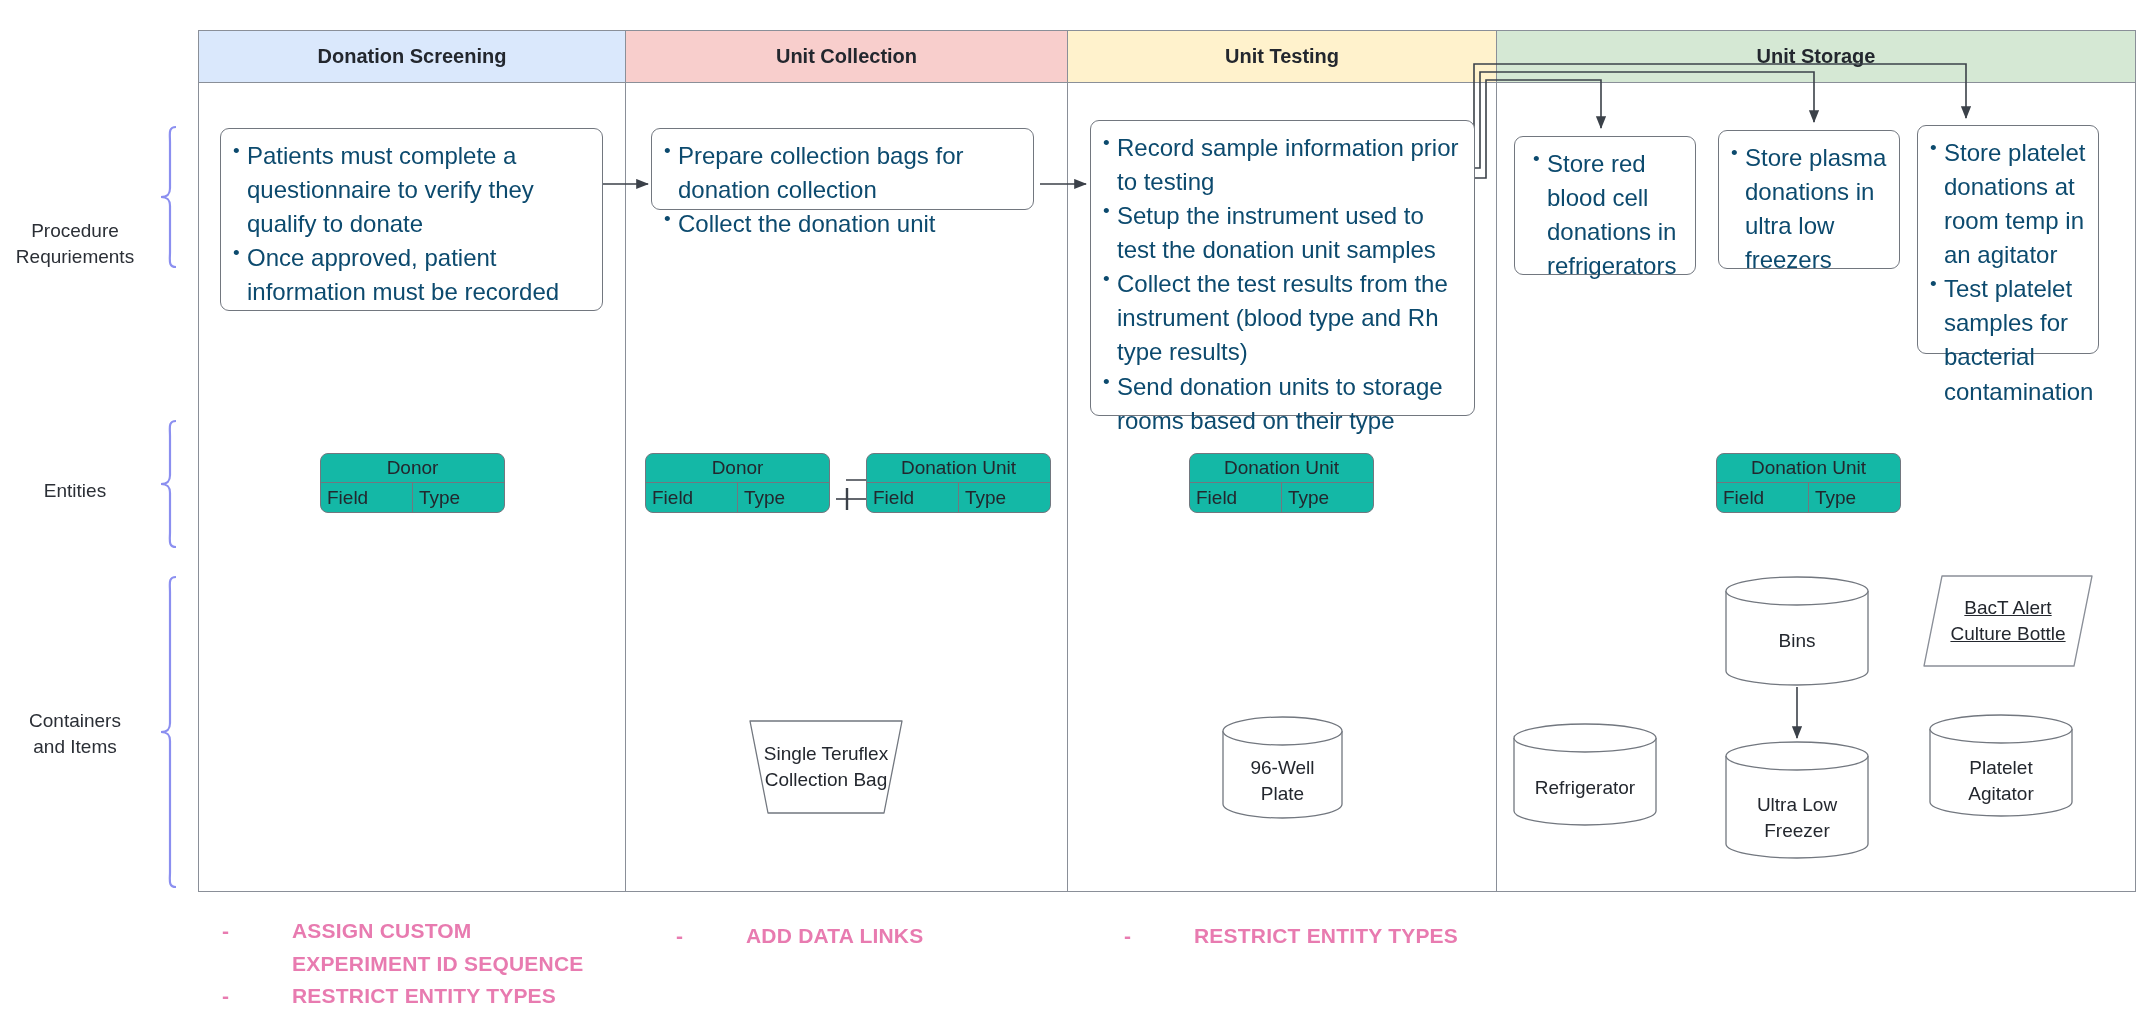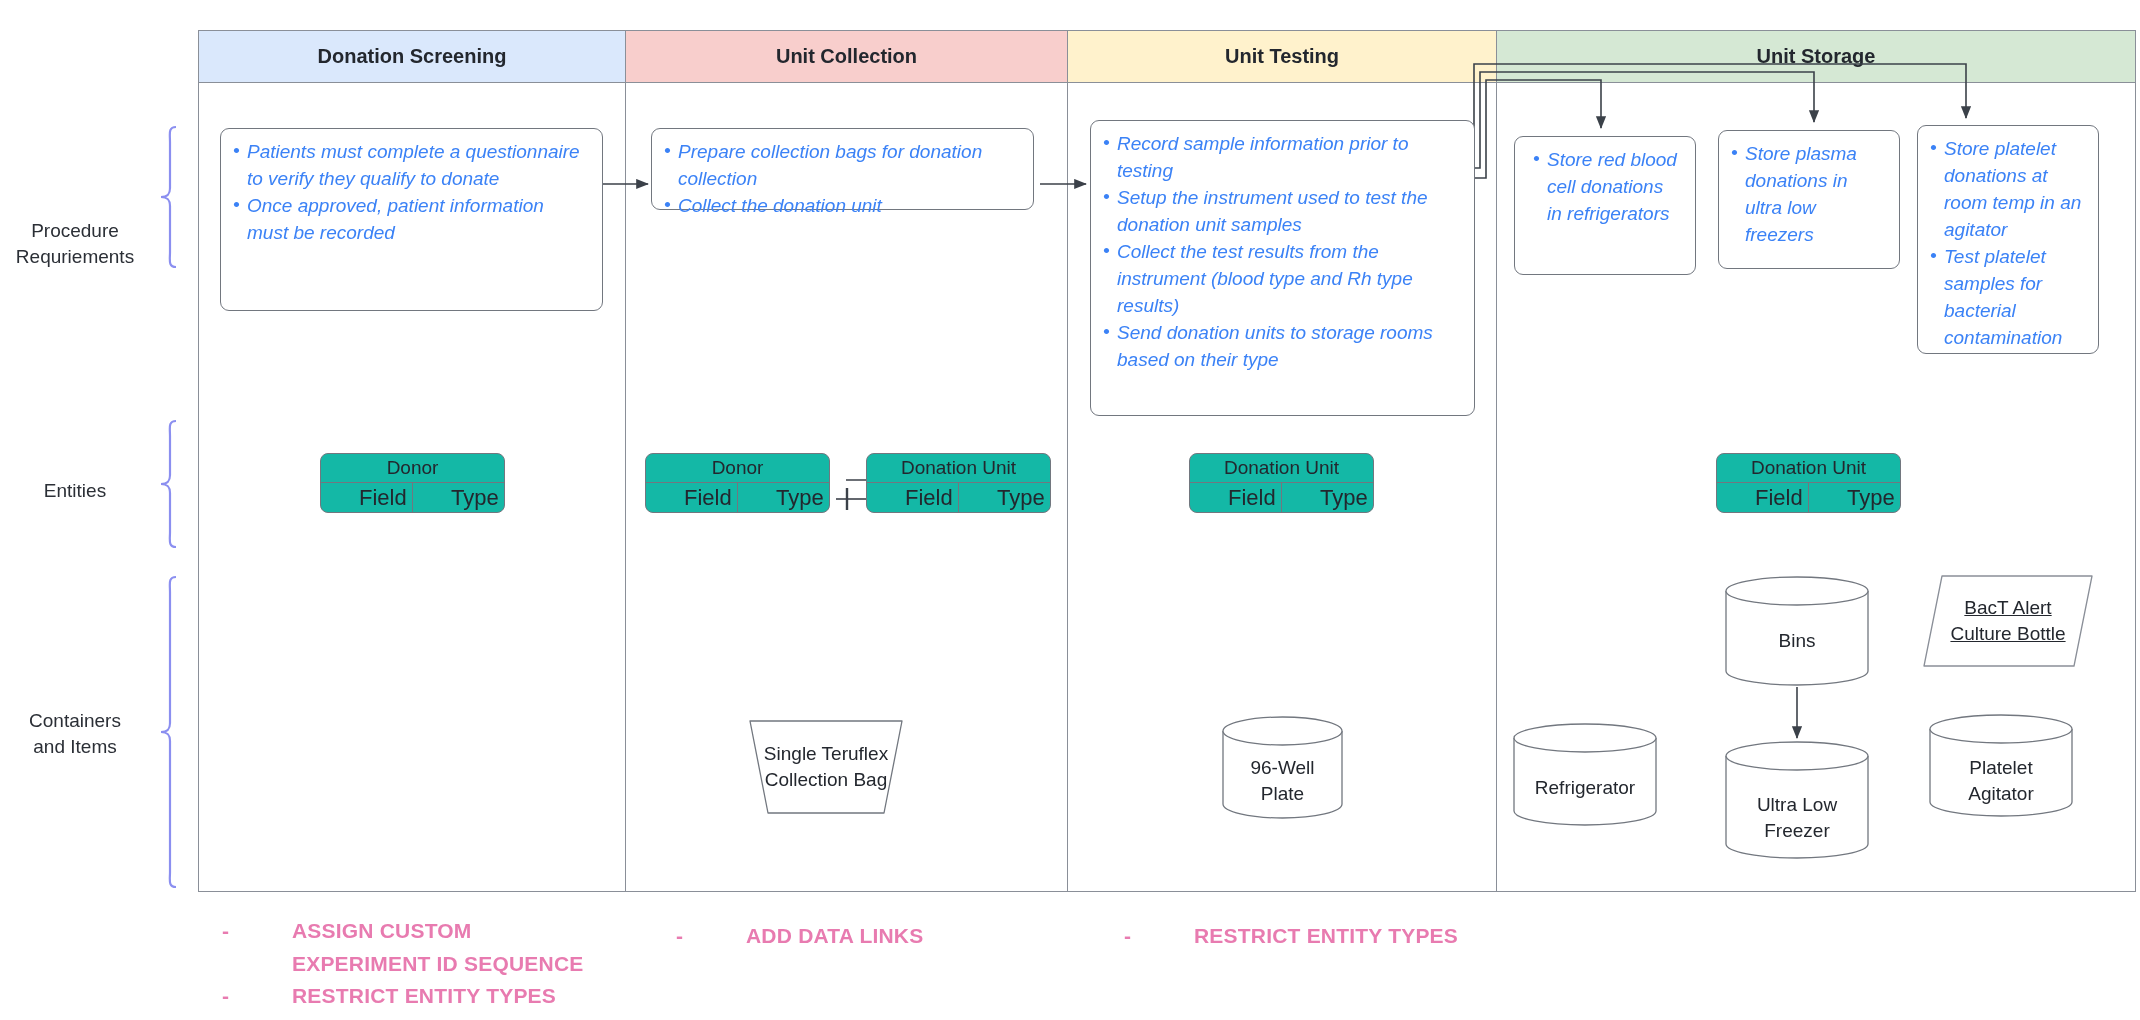--- a/index.html
+++ b/index.html
@@ -26,34 +26,33 @@
         border-bottom:1.3px solid #8a8f98;box-sizing:border-box;}
 
   
   .pbox{
     position:absolute;box-sizing:border-box;background:#fff;
     border:1.2px solid #72777f;border-radius:9px;
     padding:10px 12px 10px 10px;
   }
   .pbox ul{margin:0;padding:0;list-style:none;}
   .pbox li{
-    position:relative;padding-left:16px;font-size:19px;line-height:1.42;
-    color:#3b82f6;
-    font-style:italic;
+    position:relative;padding-left:16px;font-size:24px;line-height:1.42;
+    color:#0c4a6e;
   }
   .pbox li::before{content:"•";position:absolute;left:2px;top:-1px;font-size:19px;}
 
   
   .ent{position:absolute;box-sizing:border-box;background:#14b8a6;
        border:1.2px solid #72777f;border-radius:8px;overflow:hidden;}
   .ent .ent-title{height:28px;display:flex;align-items:center;justify-content:center;
        font-size:19px;border-bottom:1.2px solid #72777f;}
   .ent .ent-cols{display:flex;height:29px;}
   .ent .ent-cols div{flex:1;display:flex;align-items:center;
-       font-size:22px;padding-left:6px;box-sizing:border-box;margin-left:32px;}
+       font-size:19px;padding-left:6px;box-sizing:border-box;}
   .ent .ent-cols div:first-child{border-right:1.2px solid #72777f;}
 
   
   .cyl{position:absolute;}
   .cyl svg{display:block;position:absolute;inset:0;}
   .cyl .cyl-lbl{position:absolute;left:0;right:0;text-align:center;
        font-size:19px;line-height:1.35;color:#23272e;white-space:pre-line;}
 
   
   .trap{position:absolute;}

